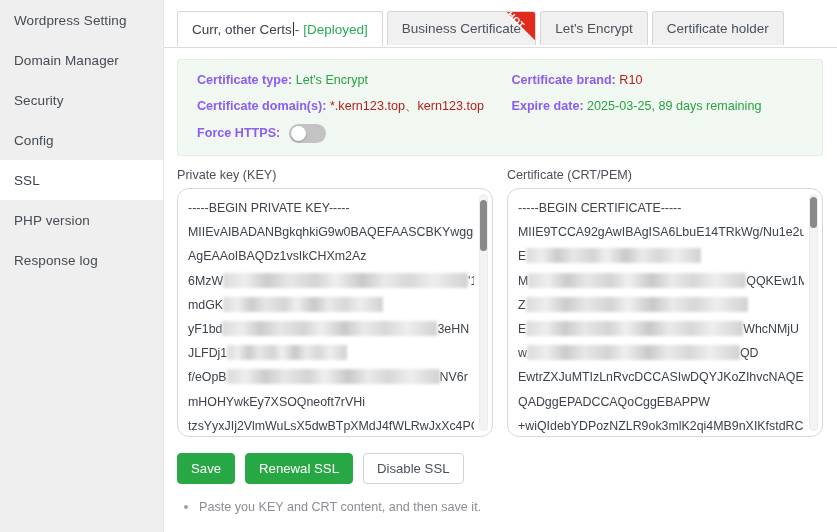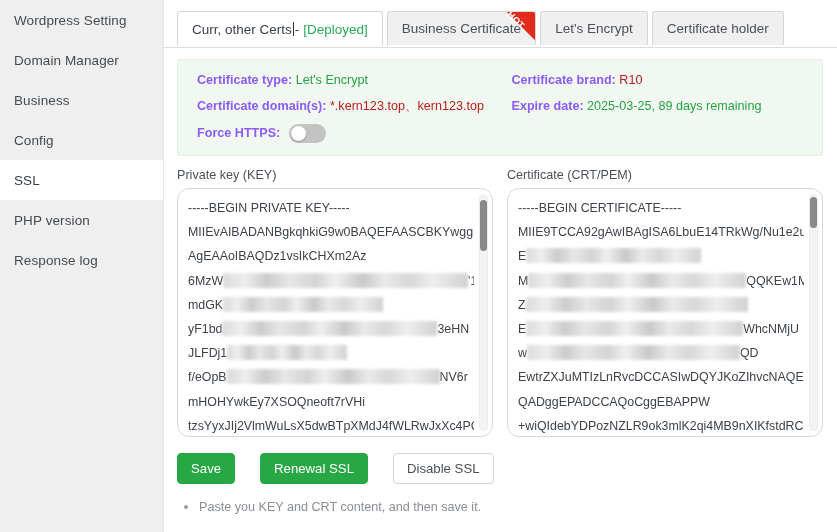--- a/index.html
+++ b/index.html
@@ -229,21 +229,21 @@
   .scroll-thumb {
     position: absolute;
     left: 0; right: 0;
     background: #898989;
     border-radius: 5px;
   }
 
   
   .btn-row {
     display: flex;
-    gap: 25px;
+    gap: 10px;
     padding: 16px 0 0 13px;
   }
   .btn {
     font-size: 13.2px;
     border-radius: 4px;
     padding: 0 13px;
     height: 31px;
     display: flex;
     align-items: center;
     justify-content: center;
@@ -290,21 +290,21 @@
 <div id="app">
 
   <nav class="sidebar" id="sidebar">
       <div class="side-item">
         <span>Wordpress Setting</span>
       </div>
       <div class="side-item">
         <span>Domain Manager</span>
       </div>
       <div class="side-item">
-        <span>Business</span>
+        <span>Security</span>
       </div>
       <div class="side-item">
         <span>Config</span>
       </div>
       <div class="side-item active">
         <span>SSL</span>
       </div>
       <div class="side-item">
         <span>PHP version</span>
       </div>

